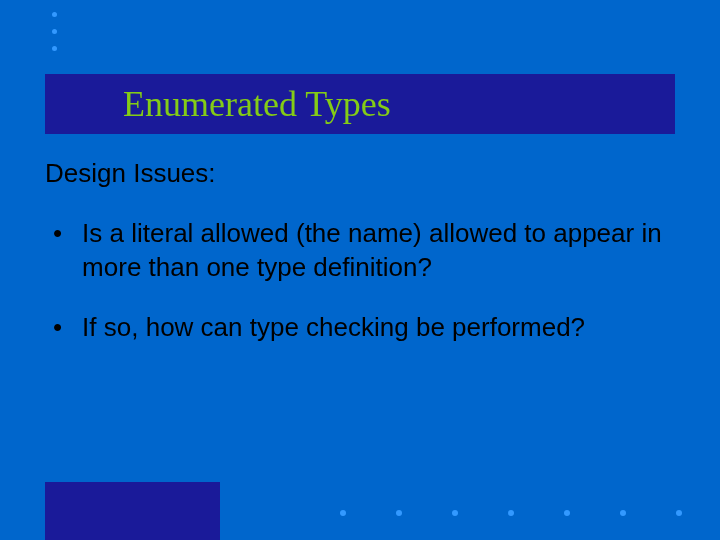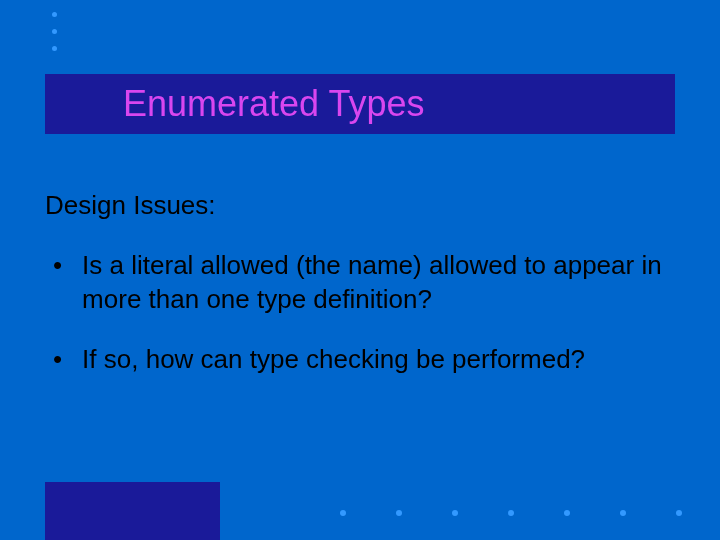--- a/index.html
+++ b/index.html
@@ -34,31 +34,30 @@
       top: 74px;
       left: 45px;
       width: 630px;
       height: 60px;
       background: #1a1a99;
       display: flex;
       align-items: center;
       padding-left: 78px;
     }
     .title-text {
-      font-family: Liberation Sans, sans-serif;
+      font-family: Liberation Serif, serif;
       font-size: 36px;
-      color: #d946ef;
+      color: #84cc16;
       font-weight: normal;
     }
     .content {
       position: absolute;
       top: 158px;
       left: 45px;
       width: 640px;
-      margin-top: 32px;
     }
     .subheading {
       font-size: 26px;
       color: #000000;
       margin-bottom: 28px;
     }
     .bullet-list {
       list-style: none;
     }
     .bullet-item {

